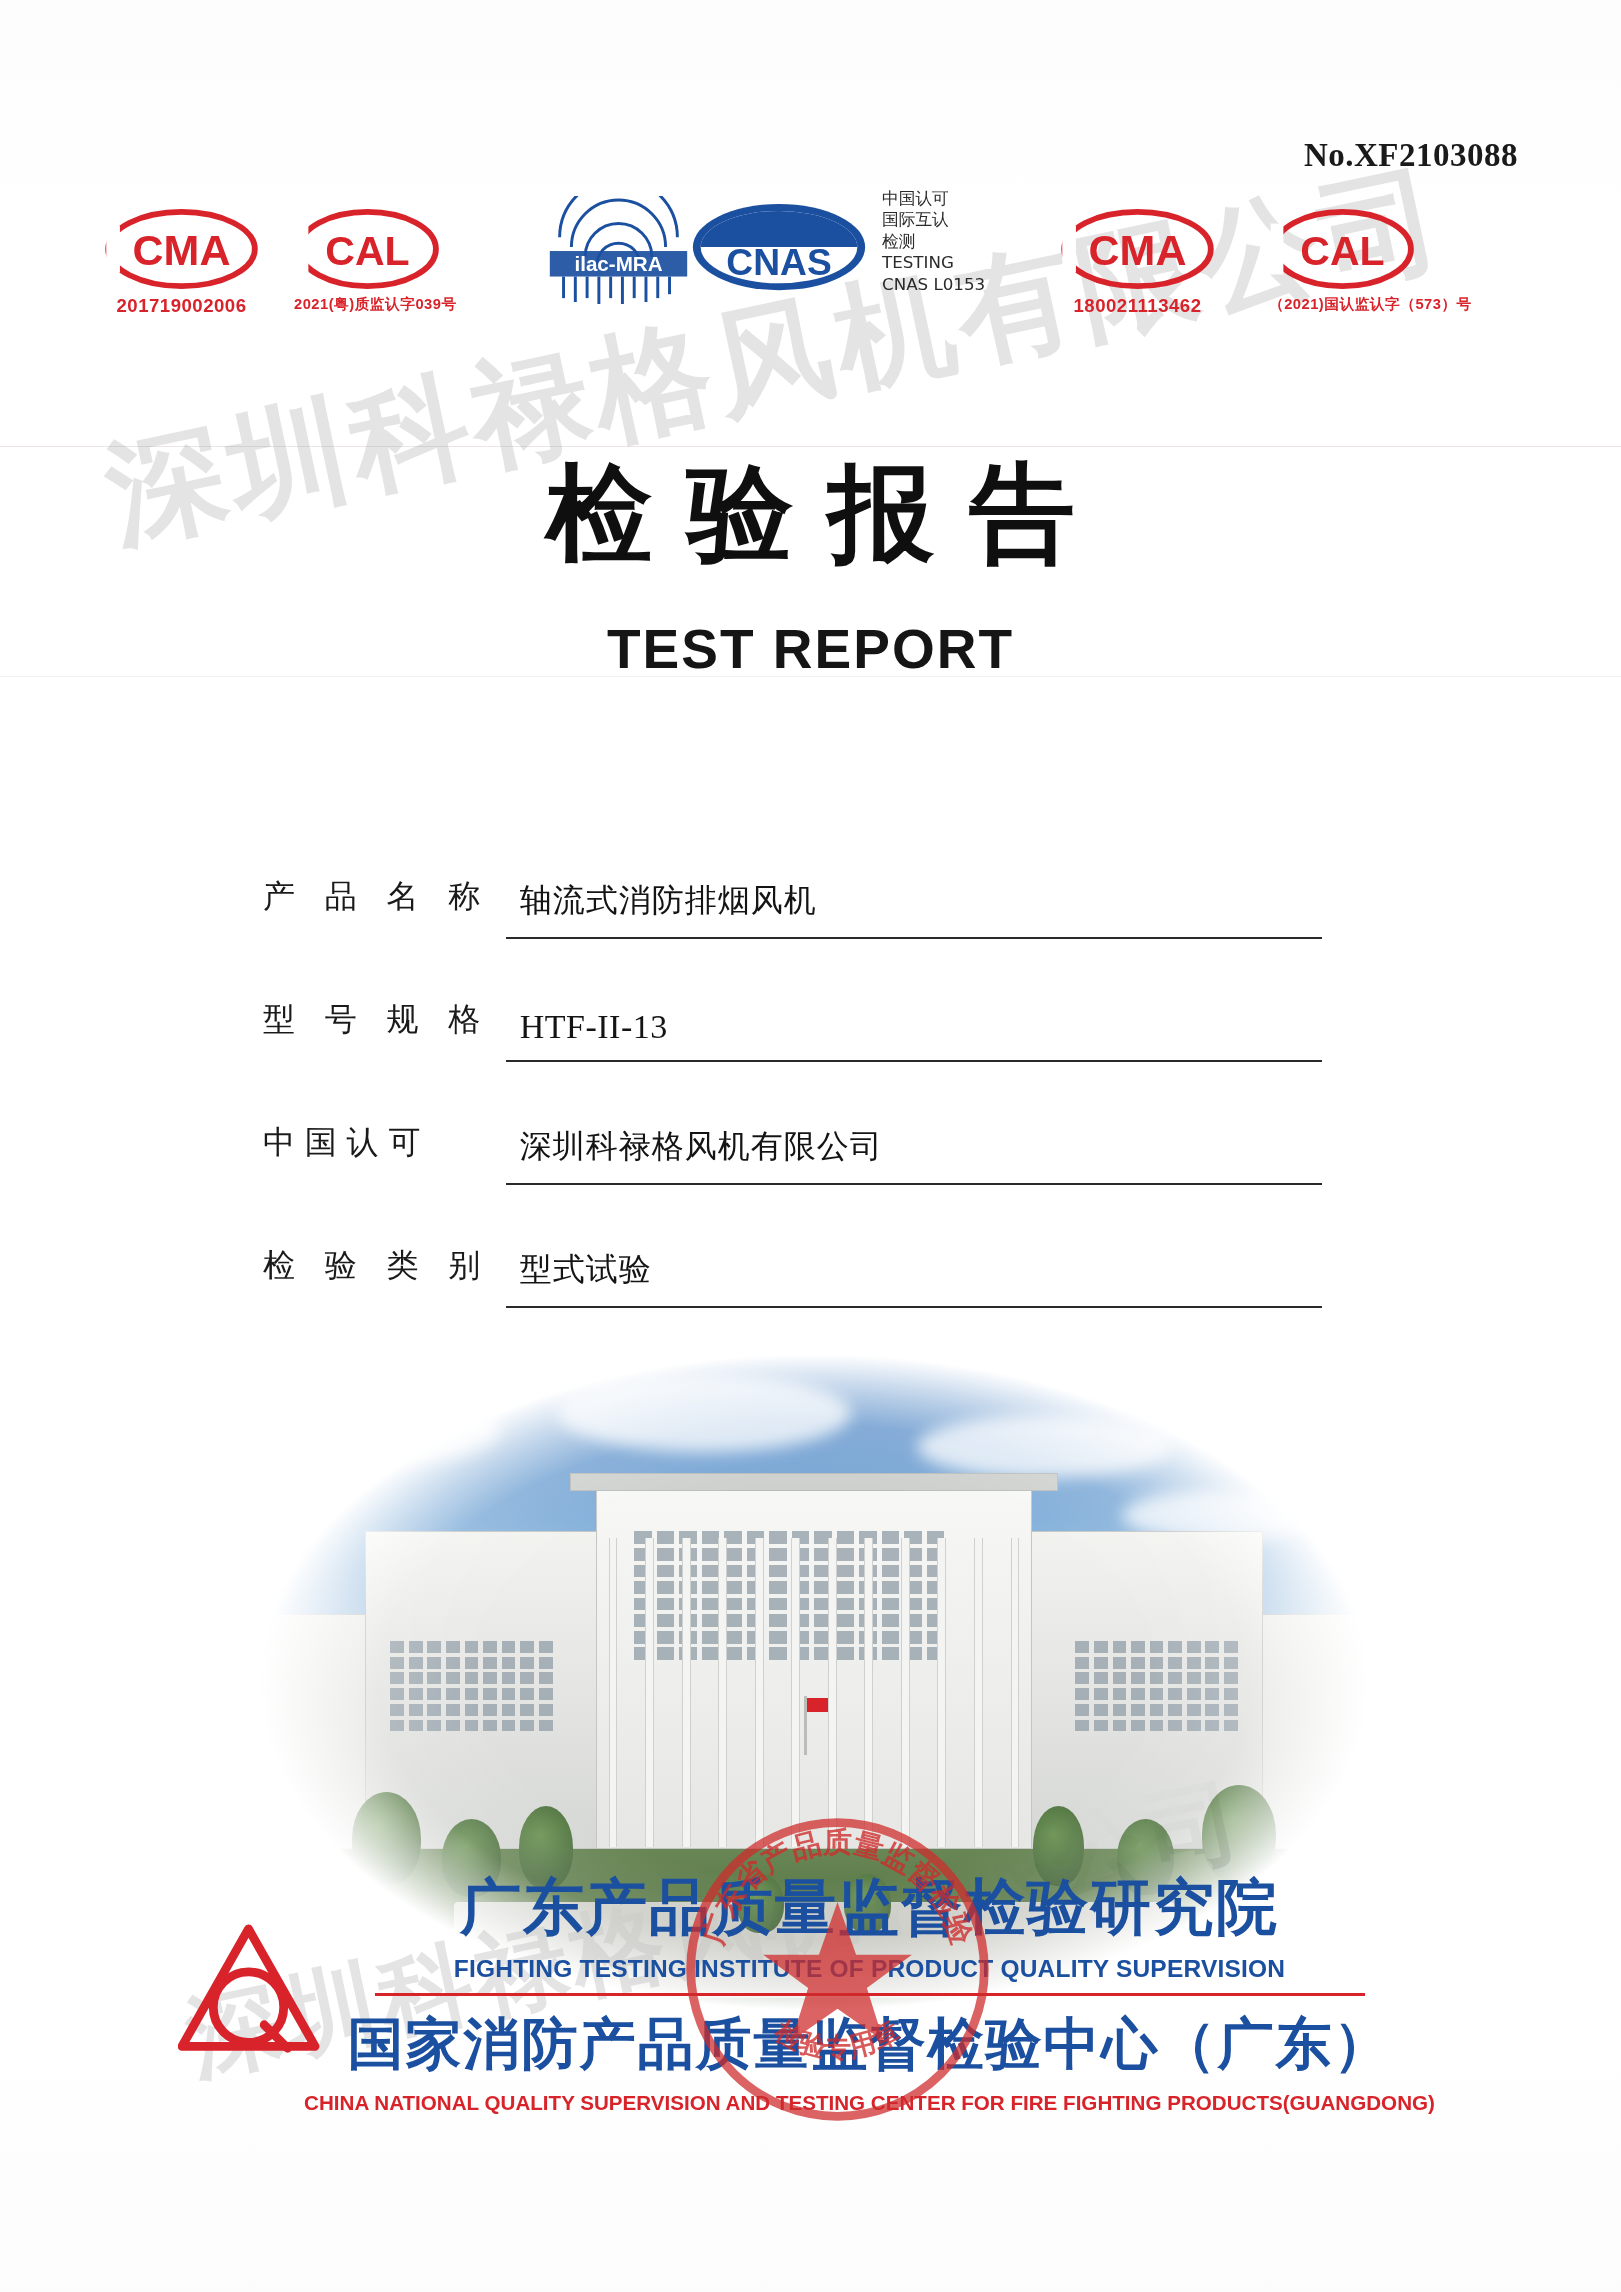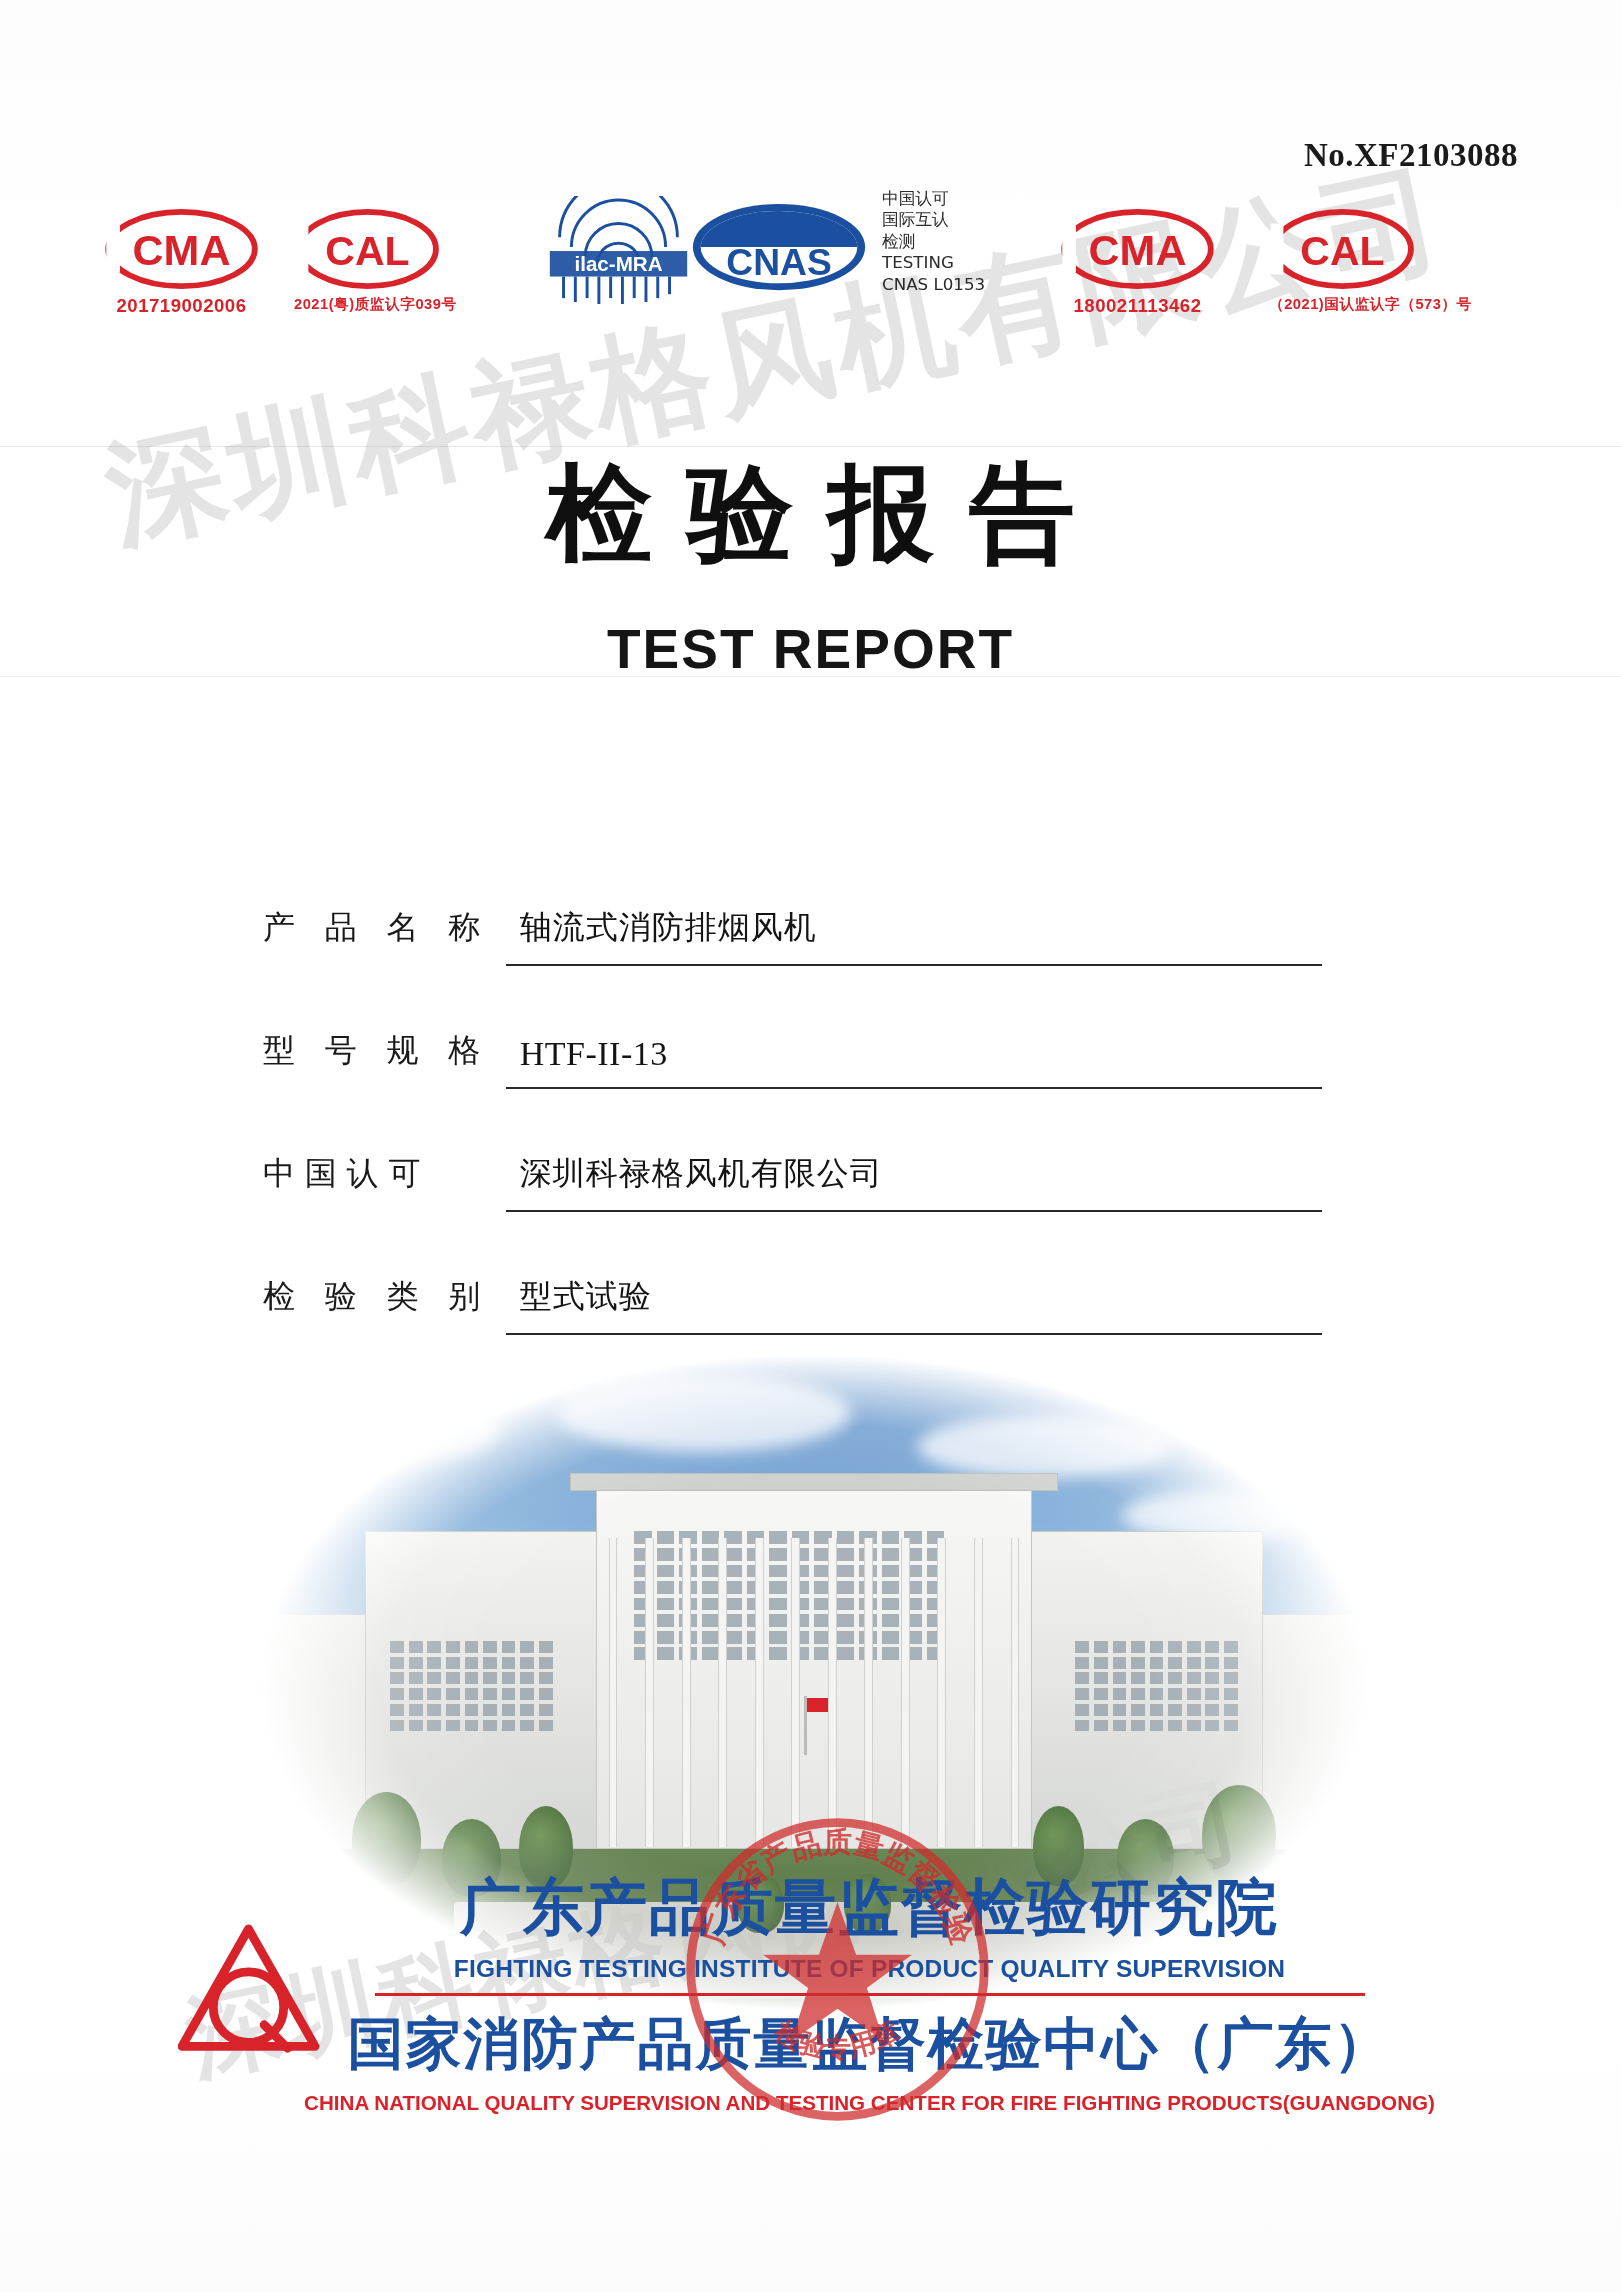--- a/index.html
+++ b/index.html
@@ -163,21 +163,21 @@
   
   .fields {
     position: absolute;
     left: 263px;
     top: 843px;
     width: 1059px;
     z-index: 8;
   }
   .field-row {
     display: flex;
-    align-items: flex-end;
+    align-items: center;
     height: 123px;
   }
   .field-label {
     width: 243px;
     flex: 0 0 243px;
     font-family: "DejaVu Sans", sans-serif;
     font-size: 32px;
     font-weight: 500;
     color: #1a1a1a;
     letter-spacing: 9.8px;

